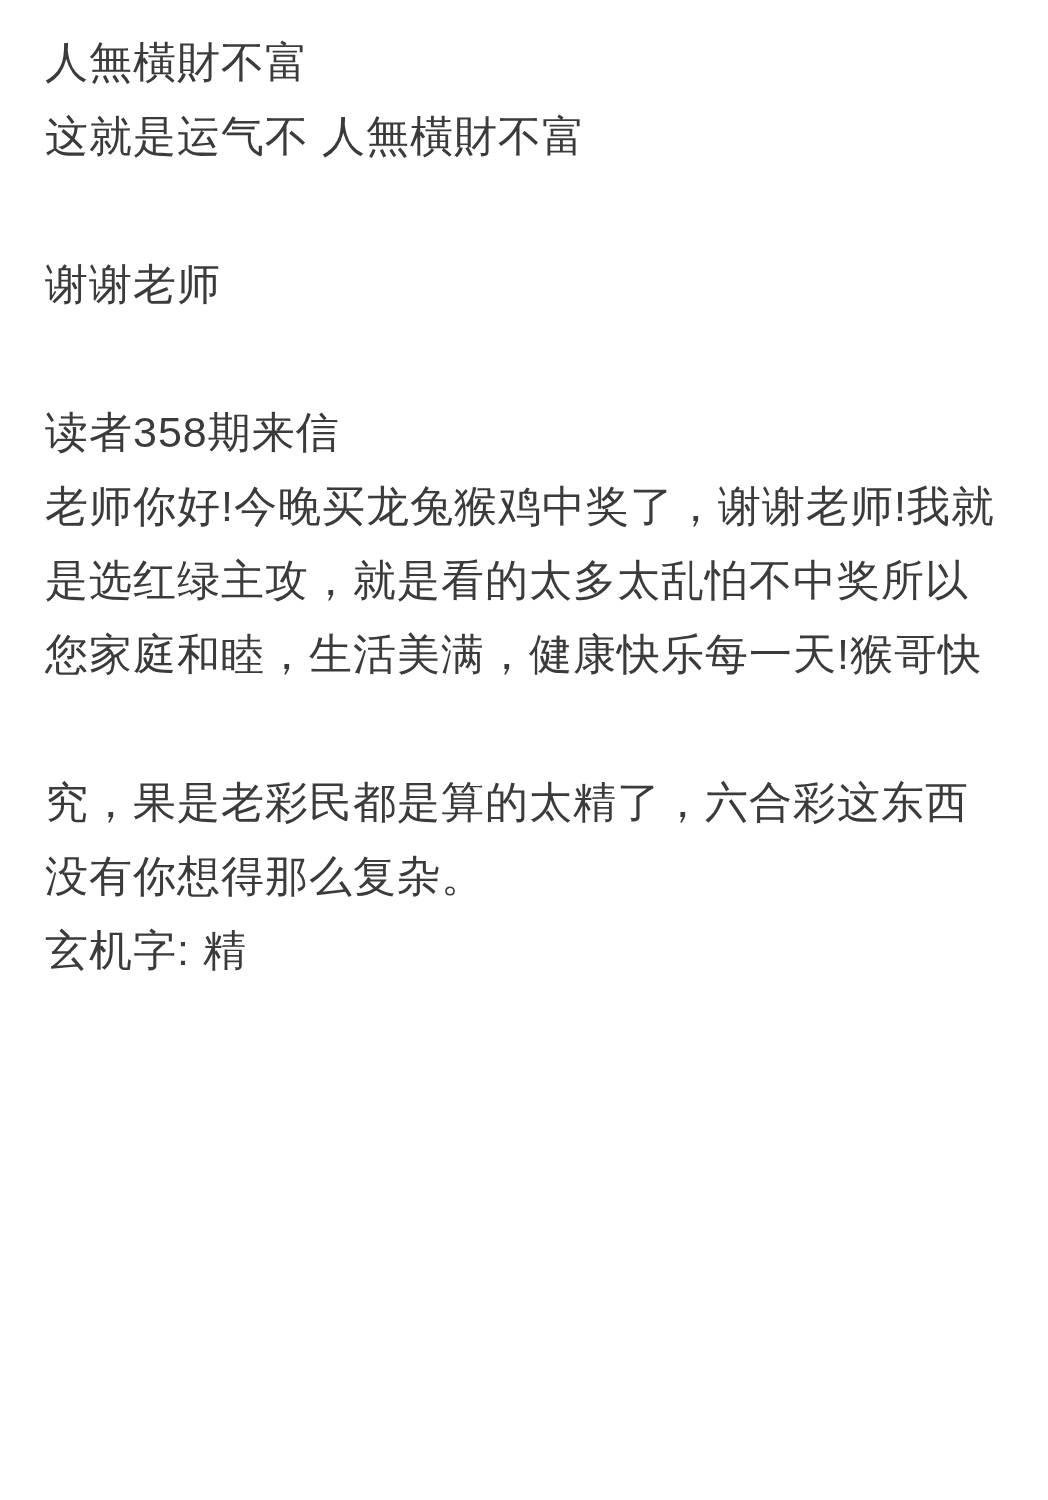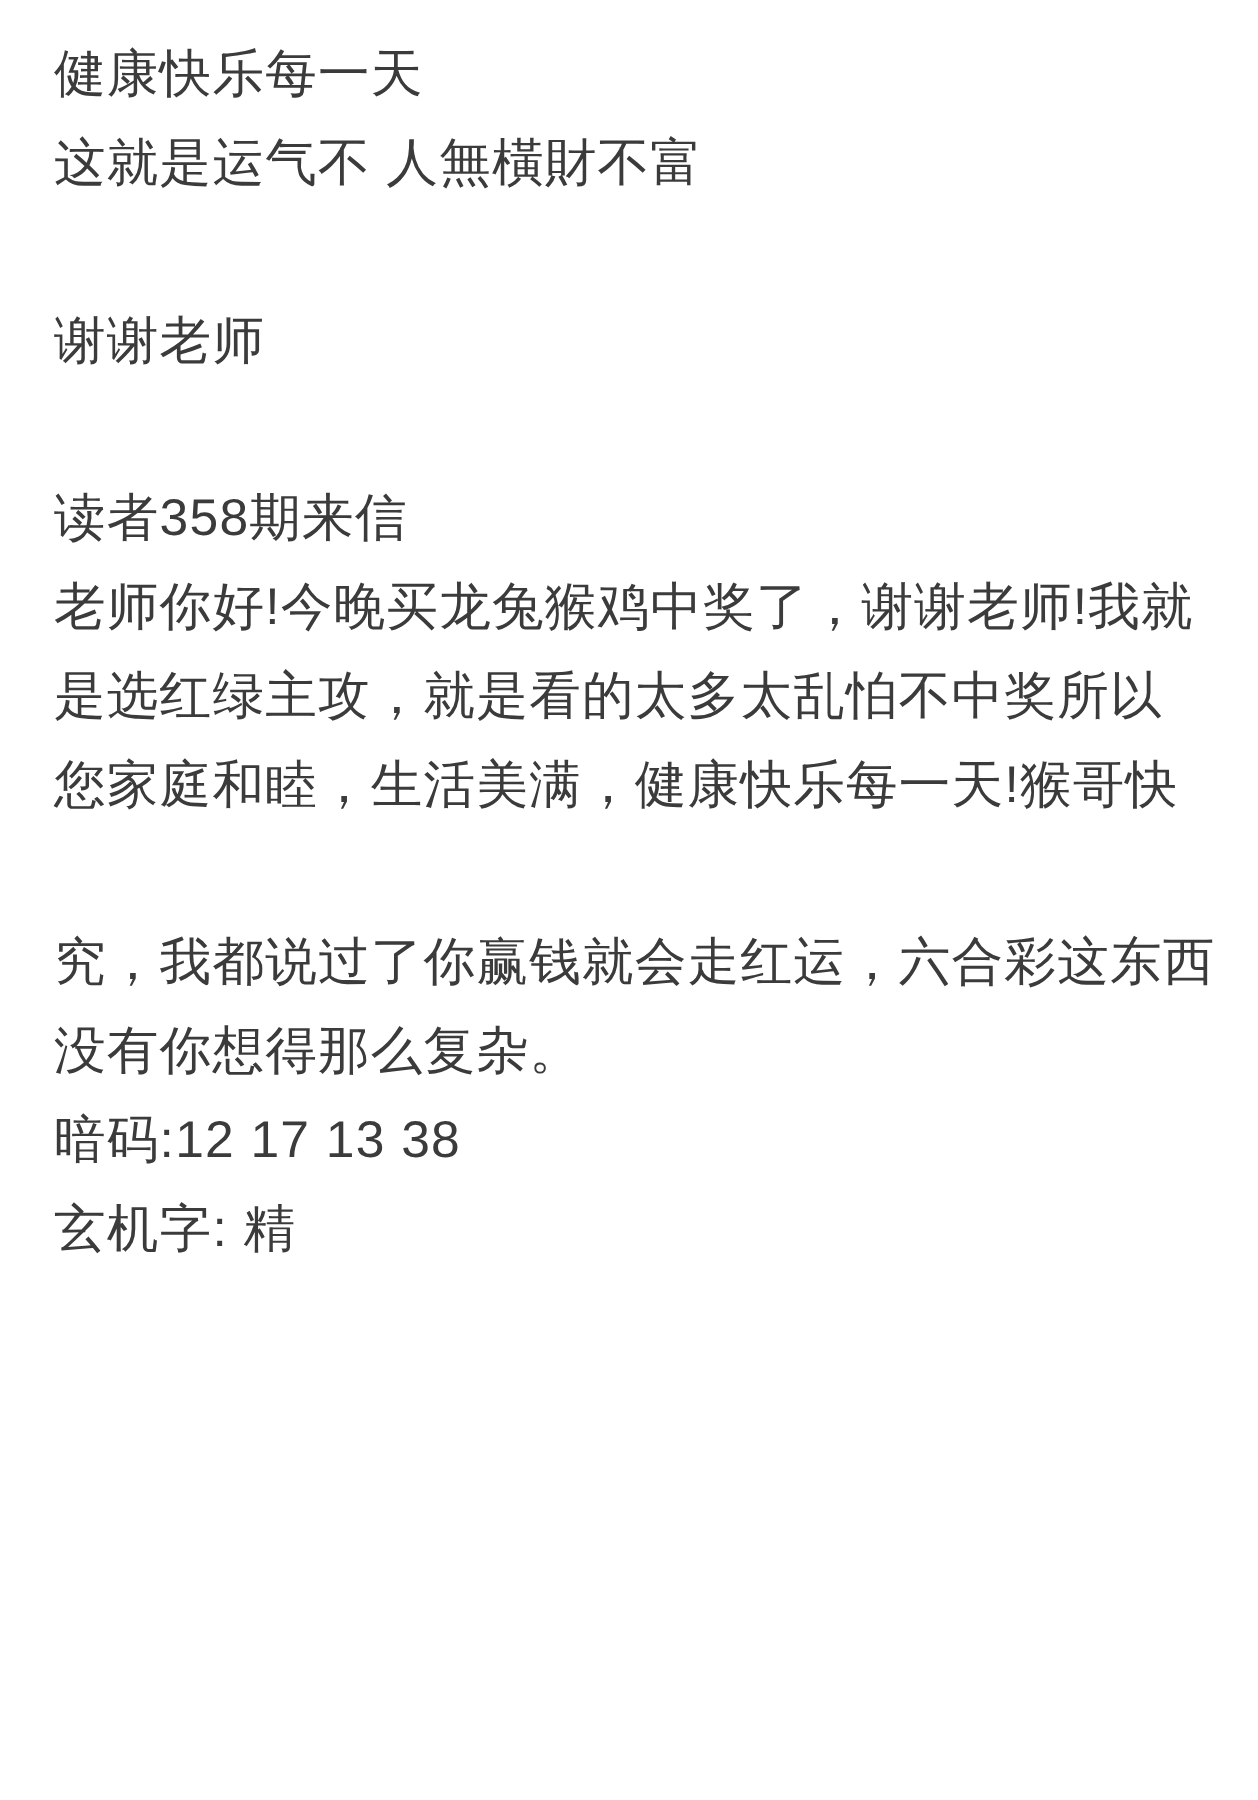--- a/index.html
+++ b/index.html
@@ -30,35 +30,34 @@
   }
   .spacer {
     height: 74px;
   }
 </style>
 </head>
 <body>
 
 <main class="article">
 
-  <div class="line">健康快乐每一天</div>
+  <div class="line">人無橫財不富</div>
   <div class="line">这就是运气不 人無橫財不富</div>
 
   <div class="spacer"></div>
 
   <div class="line">谢谢老师</div>
 
   <div class="spacer"></div>
 
   <div class="line">读者358期来信</div>
   <div class="line">老师你好!今晚买龙兔猴鸡中奖了，谢谢老师!我就</div>
   <div class="line">是选红绿主攻，就是看的太多太乱怕不中奖所以</div>
   <div class="line">您家庭和睦，生活美满，健康快乐每一天!猴哥快</div>
 
   <div class="spacer"></div>
 
-  <div class="line">究，我都说过了你赢钱就会走红运，六合彩这东西</div>
+  <div class="line">究，果是老彩民都是算的太精了，六合彩这东西</div>
   <div class="line">没有你想得那么复杂。</div>
 
-  <div class="line">暗码:12 17 13 38</div>
   <div class="line">玄机字: 精</div>
 
 </main>
 
 </body></html>

